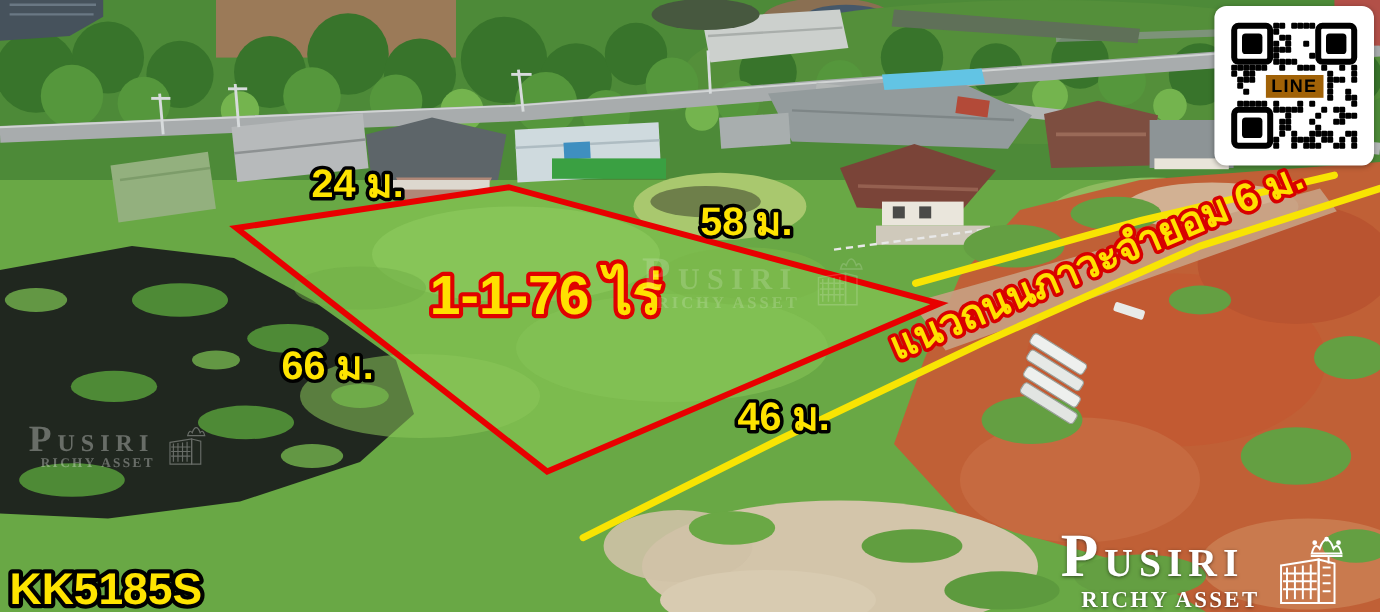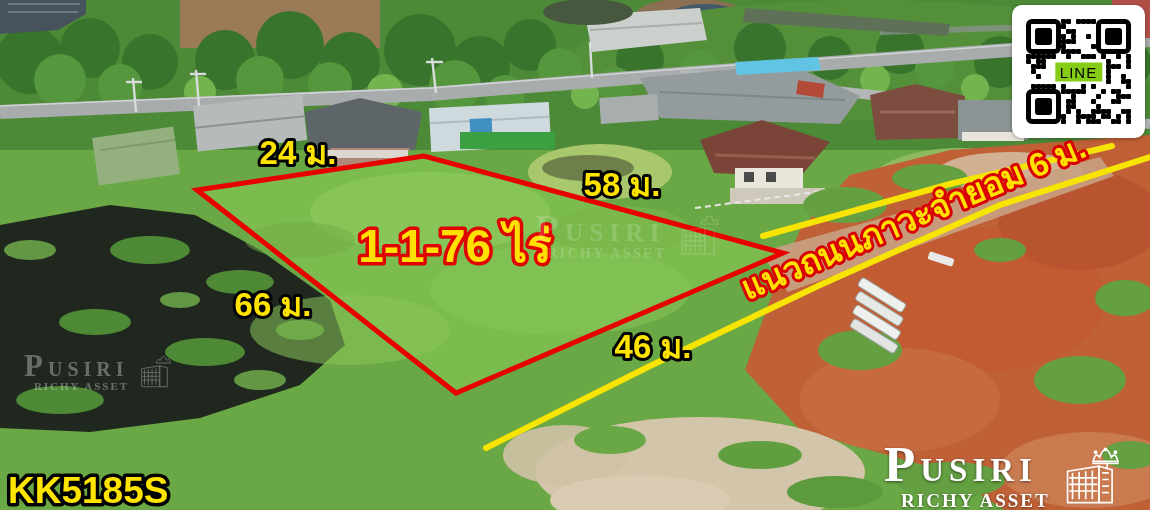--- a/index.html
+++ b/index.html
@@ -21,21 +21,21 @@
   
   .qr{position:absolute;left:1012px;top:5px;width:133px;height:133px;
       background:#fff;border-radius:10px;box-shadow:0 1px 4px rgba(0,0,0,.35);}
   .qr-mods{position:absolute;left:14px;top:14px;width:105px;height:105px;}
   .qr-cell{position:absolute;width:5px;height:5px;background:#000;border-radius:1px;}
   .qr-finder{position:absolute;width:35px;height:35px;border:5px solid #000;
       box-sizing:border-box;background:#fff;border-radius:6px;}
   .qr-finder::after{content:"";position:absolute;inset:4px;background:#000;border-radius:3px;}
   .qr-f-tl{left:14px;top:14px;} .qr-f-tr{left:84px;top:14px;} .qr-f-bl{left:14px;top:84px;}
   .qr-label{position:absolute;left:50%;top:50%;transform:translate(-50%,-50%);
-      background:#84cc16;color:#000;font-weight:normal;font-size:15px;letter-spacing:1px;
+      background:#a16207;color:#000;font-weight:bold;font-size:15px;letter-spacing:1px;
       padding:1px 5px;}
 
   
   .logo{position:absolute;display:flex;align-items:flex-end;gap:6px;color:#fff;}
   .logo-text{display:flex;flex-direction:column;line-height:1;}
   .logo-name{font-family:"Liberation Serif",serif;font-weight:bold;
       letter-spacing:5px;text-shadow:0 1px 3px rgba(0,0,0,.55);}
   .logo-name::first-letter{font-size:1.55em;}
   .logo-sub{font-family:"Liberation Serif",serif;font-weight:bold;
       letter-spacing:2px;margin-left:.9em;text-shadow:0 1px 3px rgba(0,0,0,.55);}

